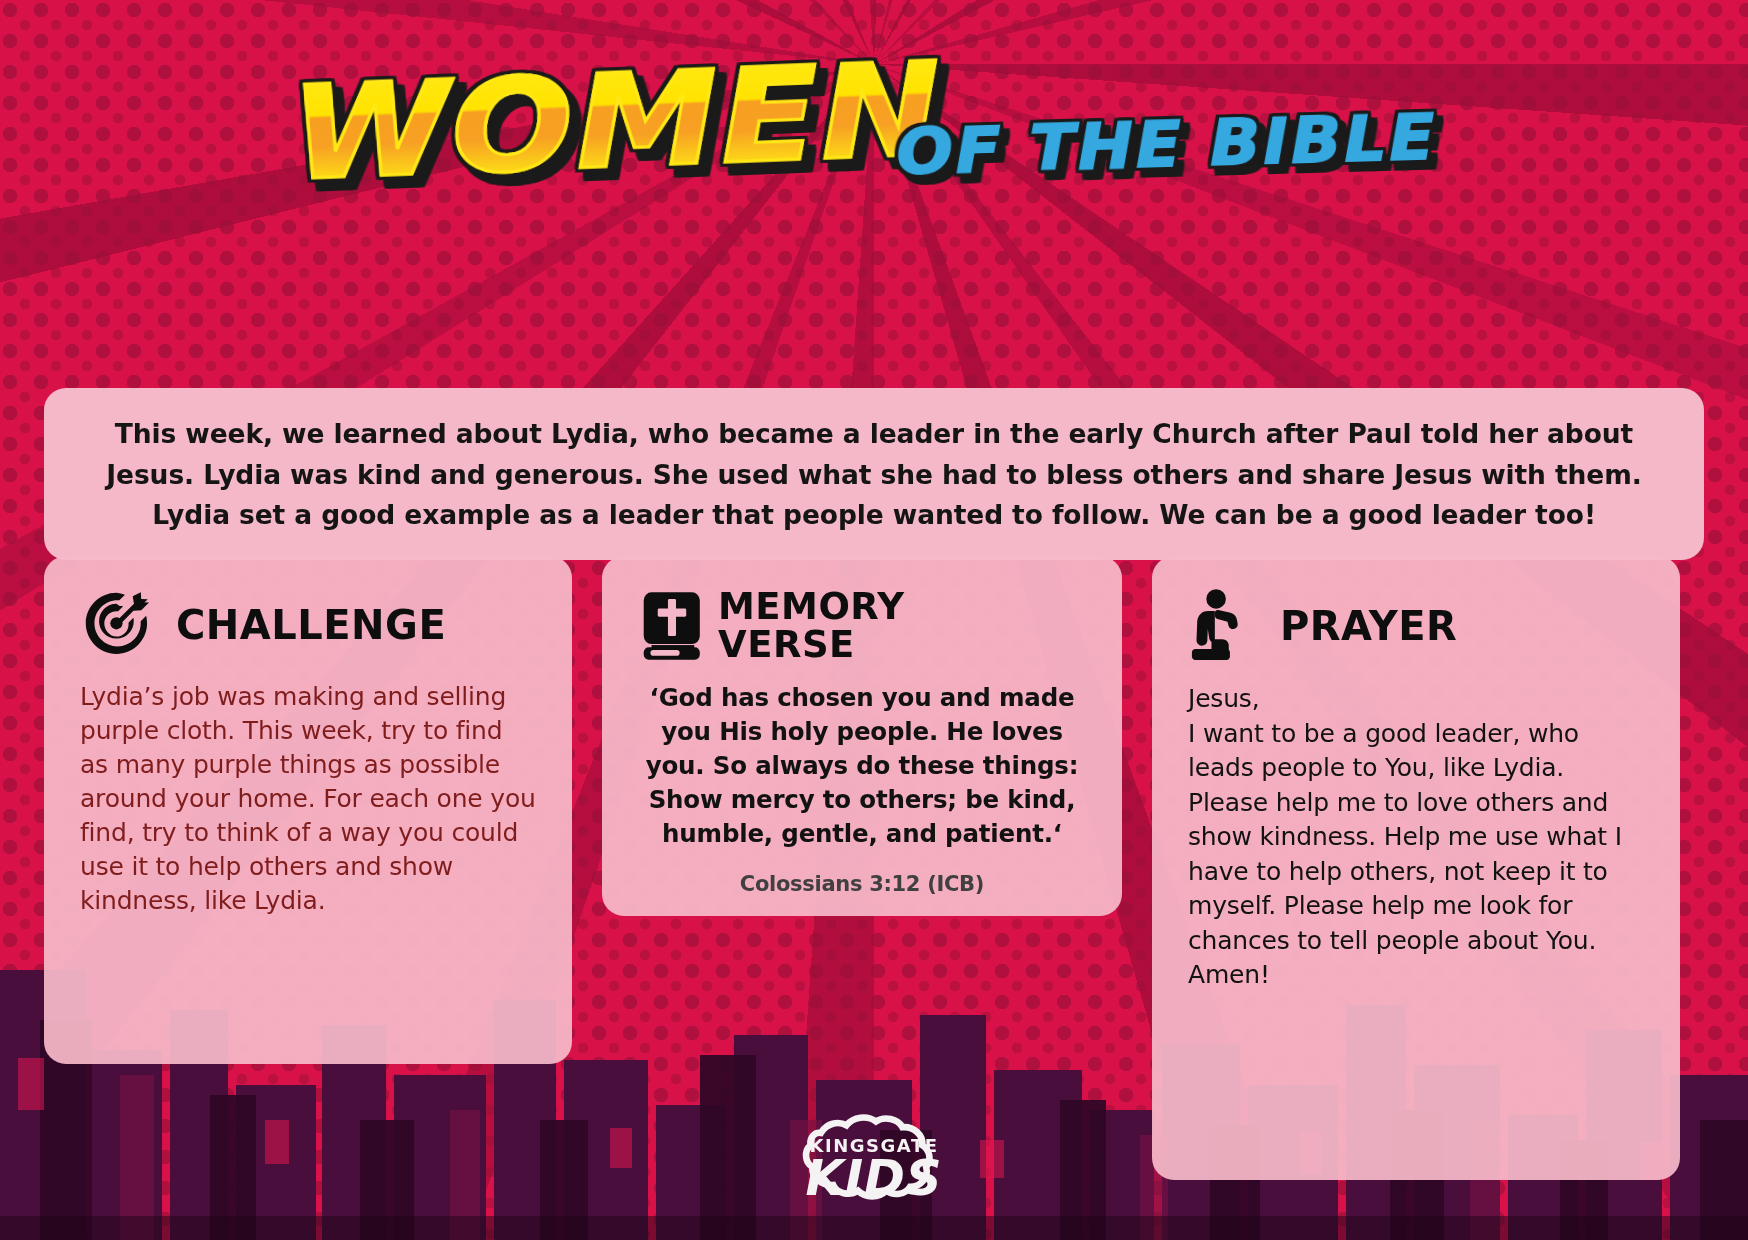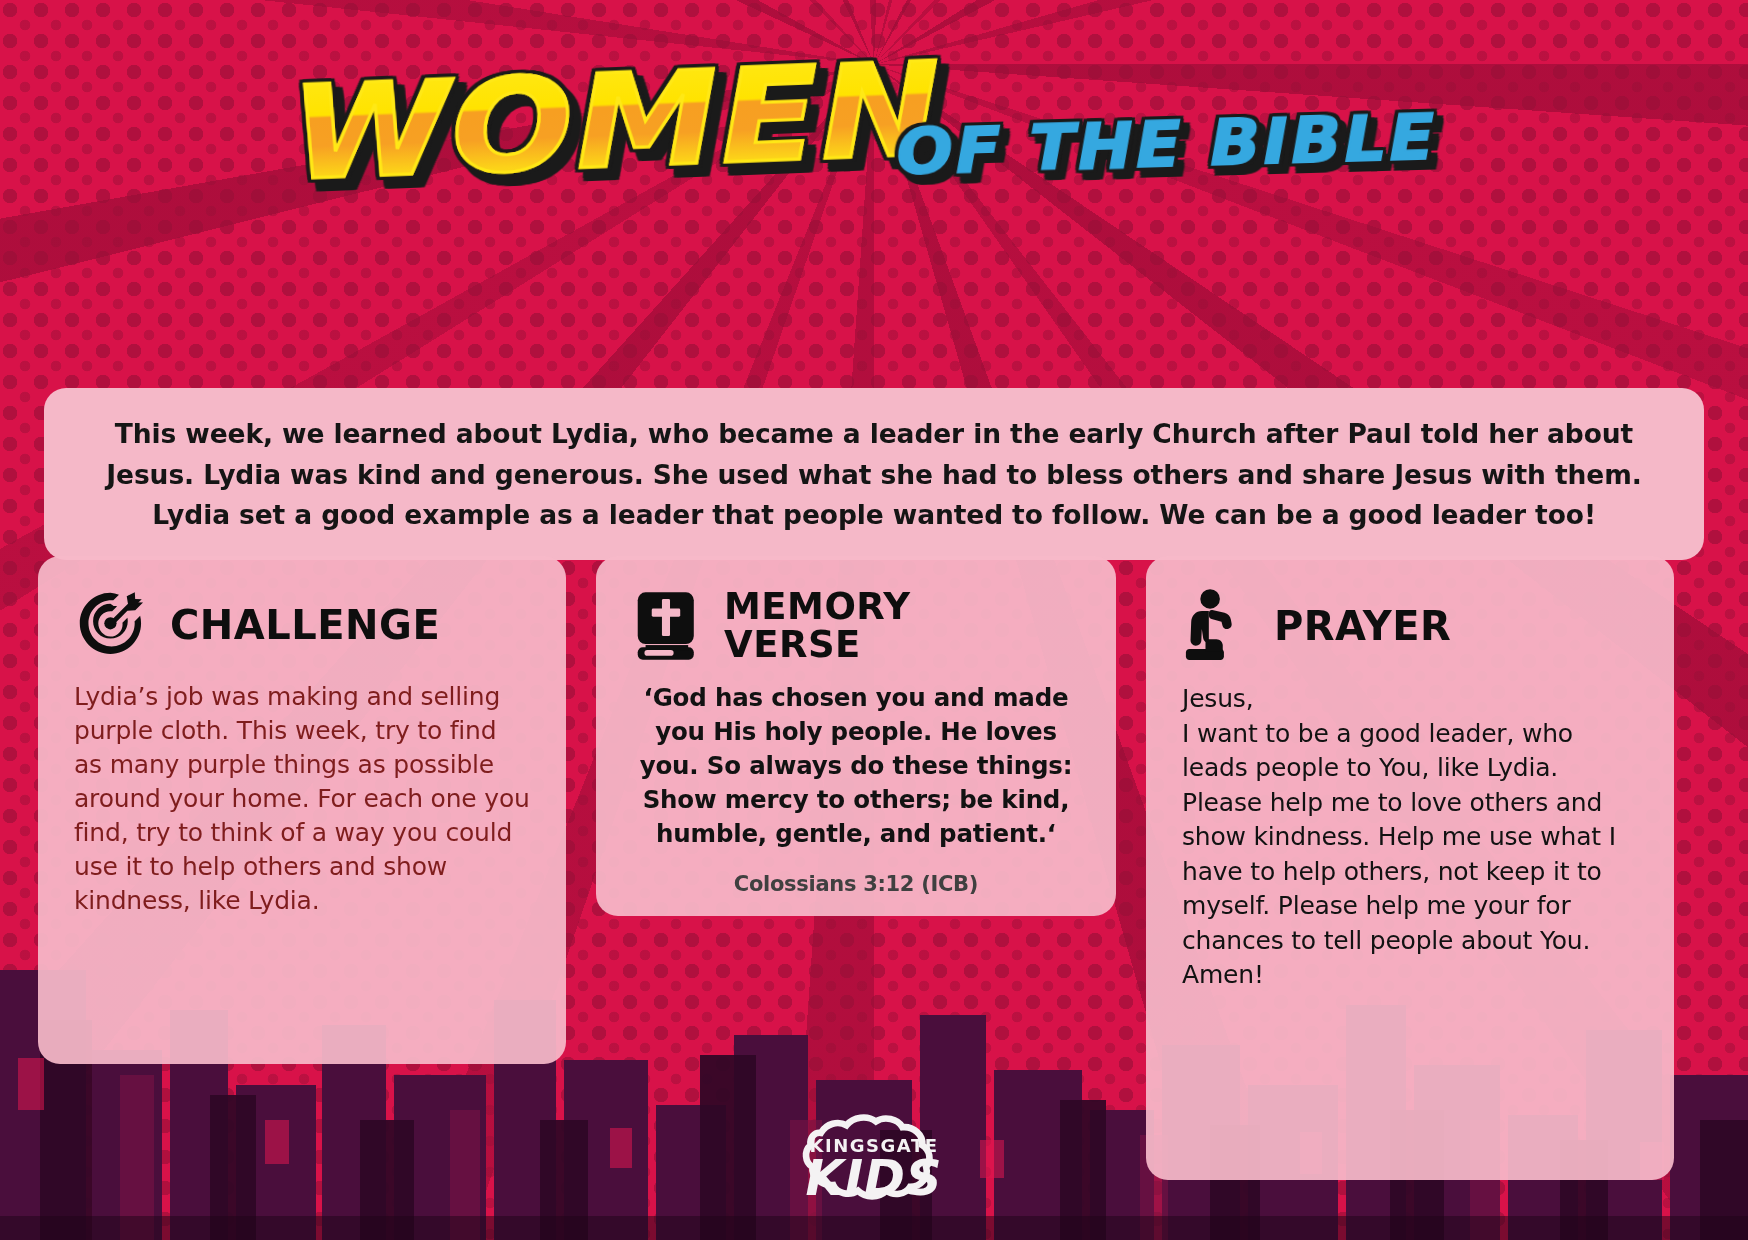--- a/index.html
+++ b/index.html
@@ -176,21 +176,21 @@
     font-weight: 700;
     line-height: 1.53;
     color: #151515;
     text-align: center;
     letter-spacing: -0.1px;
   }
 
   
   .cards {
     position: absolute;
-    left: 38px;
+    left: 44px;
     top: 556px;
     width: 1660px;
     display: flex;
     gap: 30px;
     z-index: 5;
   }
 
   .card {
     background: rgba(246,185,201,0.93);
     border-radius: 22px;
@@ -200,21 +200,21 @@
   .card-challenge { width: 528px; height: 508px; }
   .card-memory    { width: 520px; height: 360px; }
   .card-prayer    { width: 528px; height: 624px; }
 
   .card-head {
     display: flex;
     align-items: center;
     gap: 22px;
     margin-bottom: 18px;
   }
-  .card-head.memory { gap: 20px; }
+  .card-head.memory { gap: 8px; }
 
   .card-icon { flex: 0 0 auto; display: block; }
 
   .card-title {
     font-family: "DejaVu Sans", sans-serif;
     font-weight: 700;
     font-size: 40px;
     letter-spacing: 0.5px;
     color: #0E0E0E;
     line-height: 1.02;
@@ -402,21 +402,21 @@
         <svg class="card-icon" width="70" height="76" viewBox="0 0 60 66">
           <circle cx="24" cy="9.5" r="8.5" fill="#0E0E0E"></circle>
           <path fill="#0E0E0E" d="M17 20c-5.5 0-9.2 4.2-9.4 9.6l-.6 15.6c-.1 2.6 1.9 4.8 4.5 4.9 2.6.1 4.8-1.9 4.9-4.5l.4-10.1 1.2 8.2c.3 2.3 2.3 4 4.6 4h.3V20z"></path>
           <path fill="#0E0E0E" d="M23 21.5c0-1.5 1.4-2.6 2.9-2.3l10.6 2.4c2.9.7 5.1 3 5.6 5.9l.6 3.6c.4 2.4-1.5 4.6-4 4.6-1.8 0-3.4-1.2-3.9-3l-.9-3.3-8.6-2.4c-1.4-.4-2.3-1.6-2.3-3.1z"></path>
           <path fill="#0E0E0E" d="M6 53h27c1.7 0 3 1.3 3 3v3.5c0 1.7-1.3 3-3 3H6c-1.7 0-3-1.3-3-3V56c0-1.7 1.3-3 3-3z"></path>
           <path fill="#0E0E0E" d="M20 44.5h9.5c3 0 5.5 2.5 5.5 5.5v5H20z"></path>
         </svg>
         <div class="card-title">PRAYER</div>
       </div>
       <div class="prayer-body">Jesus,
-I want to be a good leader, who leads people to You, like Lydia. Please help me to love others and show kindness. Help me use what I have to help others, not keep it to myself. Please help me your for chances to tell people about You. Amen!</div>
+I want to be a good leader, who leads people to You, like Lydia. Please help me to love others and show kindness. Help me use what I have to help others, not keep it to myself. Please help me look for chances to tell people about You. Amen!</div>
     </div>
 
   </div>
 
   <svg class="logo" viewBox="0 0 200 116">
     <g>
       <path fill="none" stroke="#F4F2F3" stroke-width="7" d="M44 22c6-10 18-13 27-8 7-9 22-11 31-4 9-6 23-3 28 6 12-1 22 8 21 19 8 5 10 16 4 23 3 11-6 21-17 21-5 8-17 10-25 4-8 8-22 8-30 0-9 6-22 3-26-6-12 1-23-8-22-19-8-5-9-17-2-23-1-8 4-14 11-13z"></path>
     </g>
     <text class="logo-text-top" x="100" y="42" text-anchor="middle">KINGSGATE</text>
     <text class="logo-text-main" x="100" y="88" text-anchor="middle">KIDS</text>

